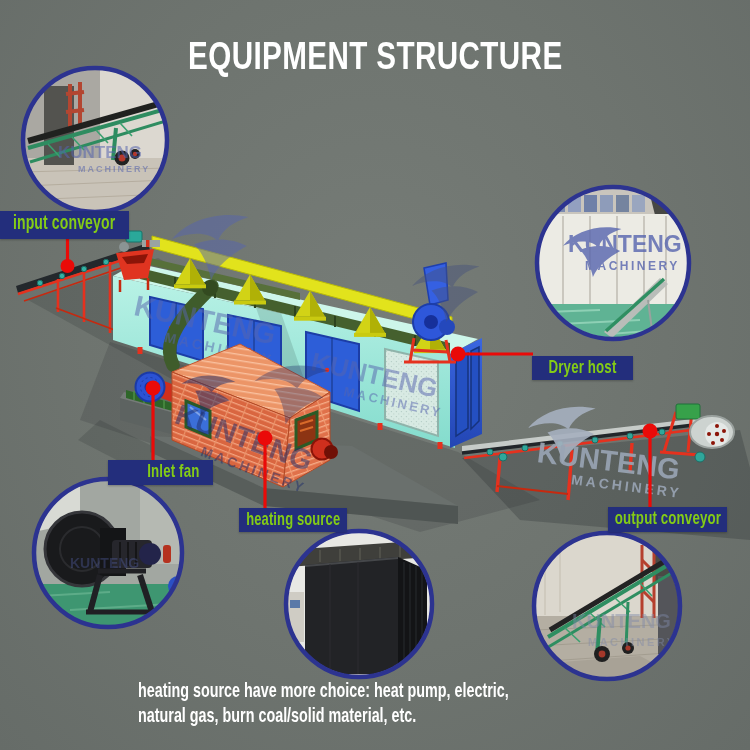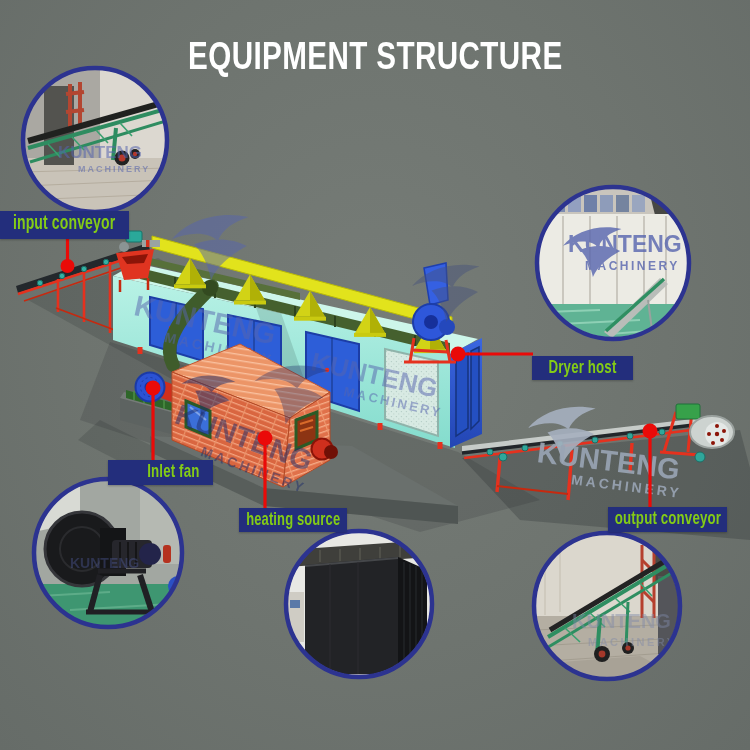--- a/index.html
+++ b/index.html
@@ -515,13 +515,17 @@
   <div class="callout" style="left:108px;top:460px;width:80px;height:25px;font-size:19px;padding-left:25px;">
     <span>Inlet fan</span>
   </div>
   <div class="callout" style="left:239px;top:508px;width:108px;height:24px;font-size:18.5px;">
     <span>heating source</span>
   </div>
   <div class="callout" style="left:564px;top:507px;width:119px;height:25px;font-size:19px;margin-left:44px;">
     <span>output conveyor</span>
   </div>
 
+  <div class="footer">
+    <div><span>heating source have more choice: heat pump, electric,</span></div>
+    <div><span>natural gas, burn coal/solid material, etc.</span></div>
+  </div>
 </div>
 
 </body></html>

